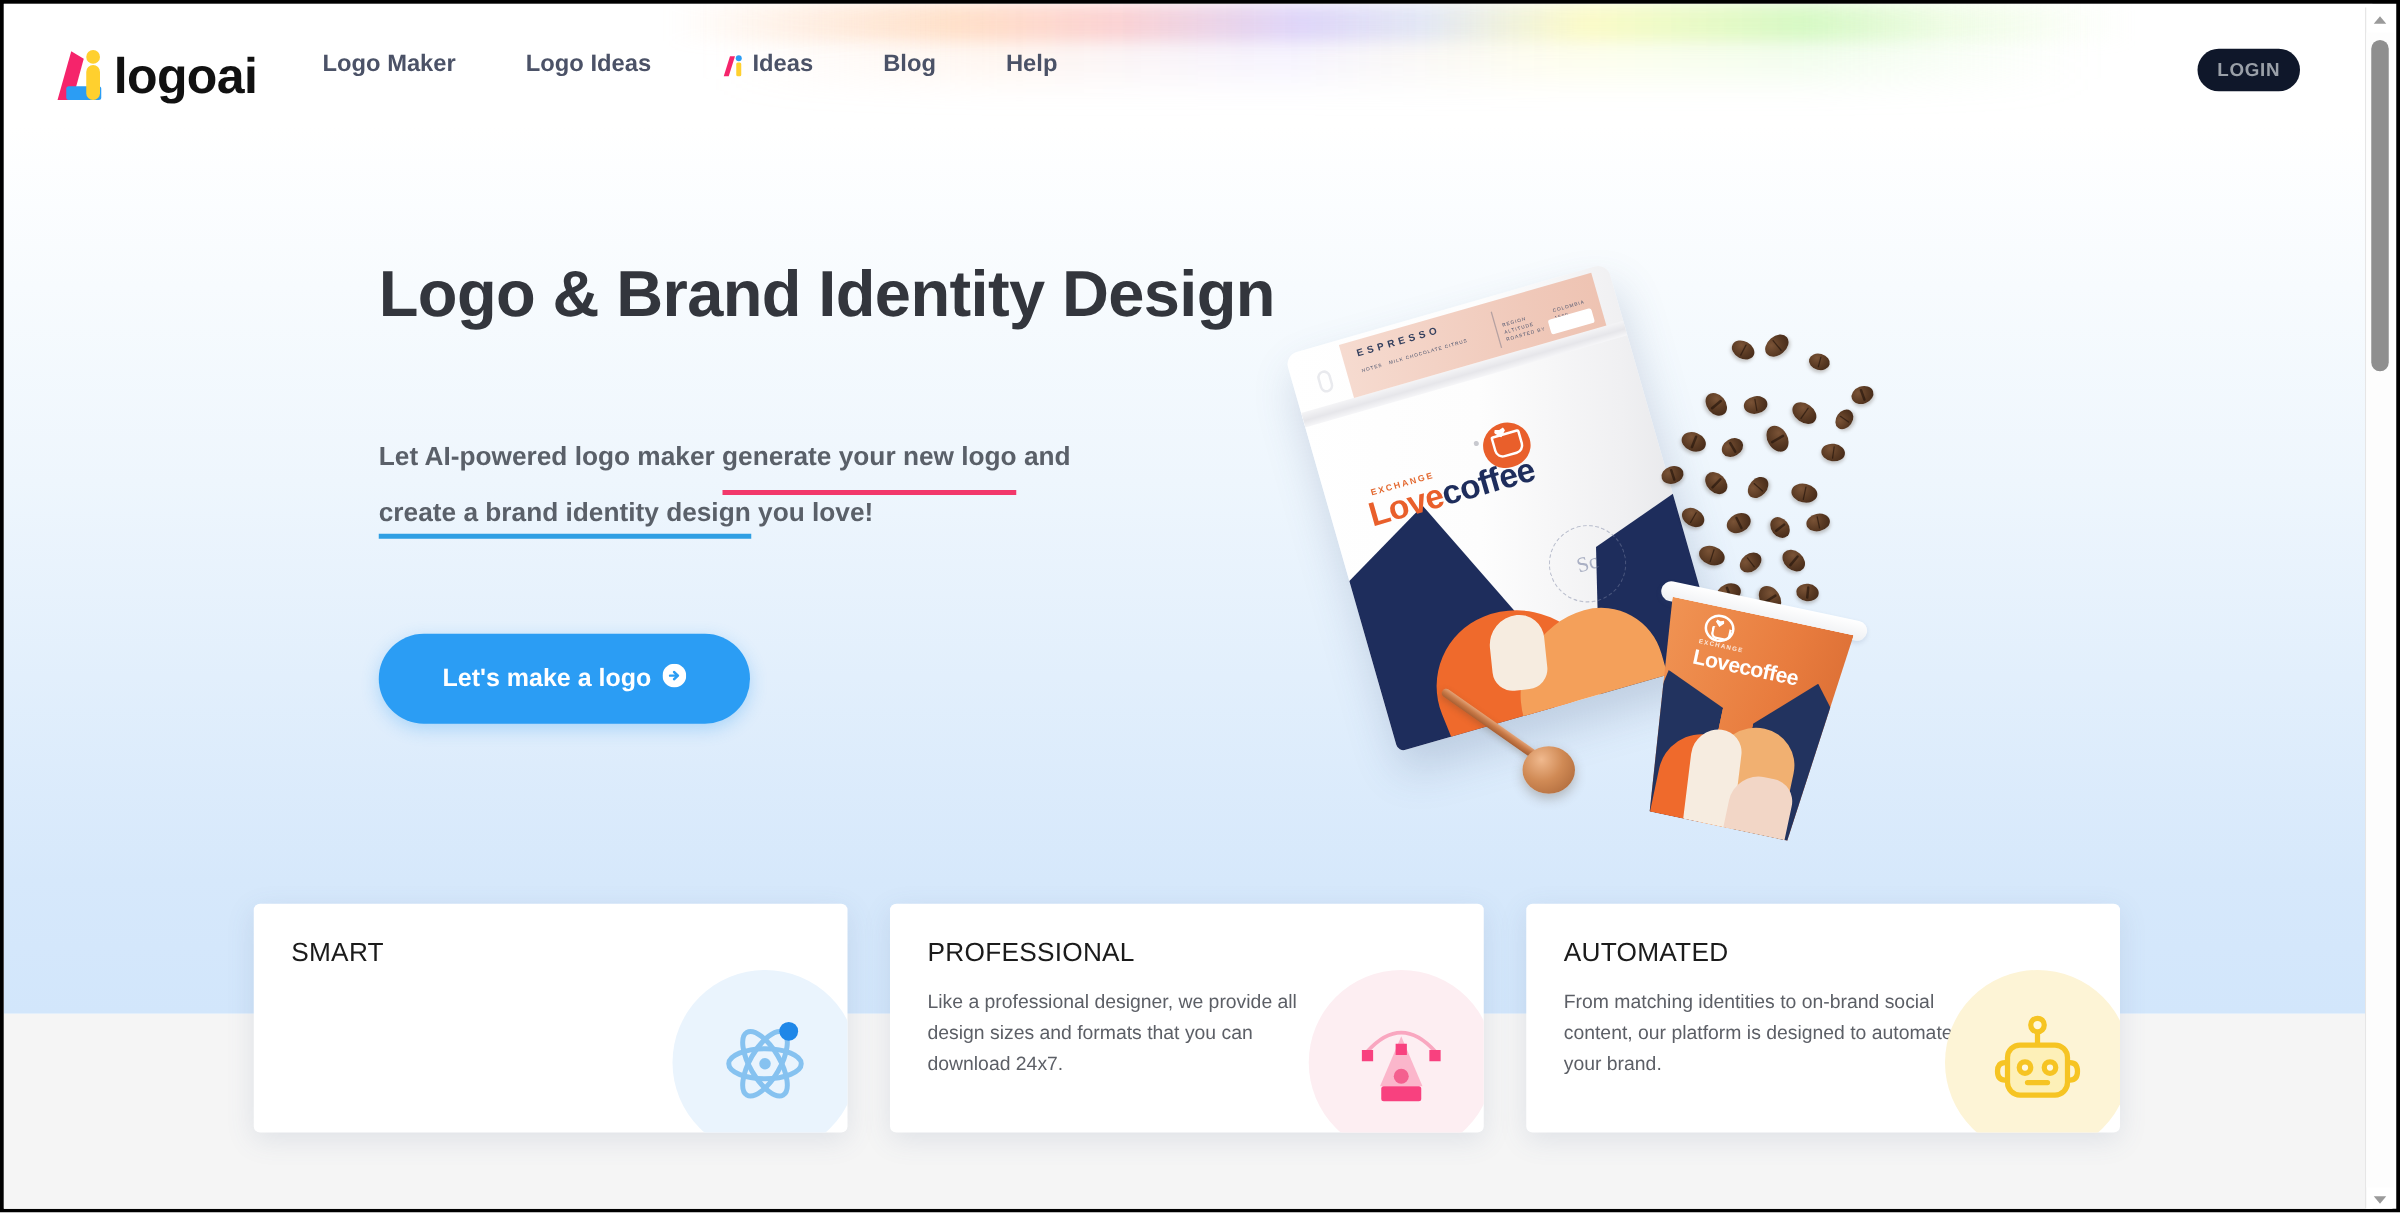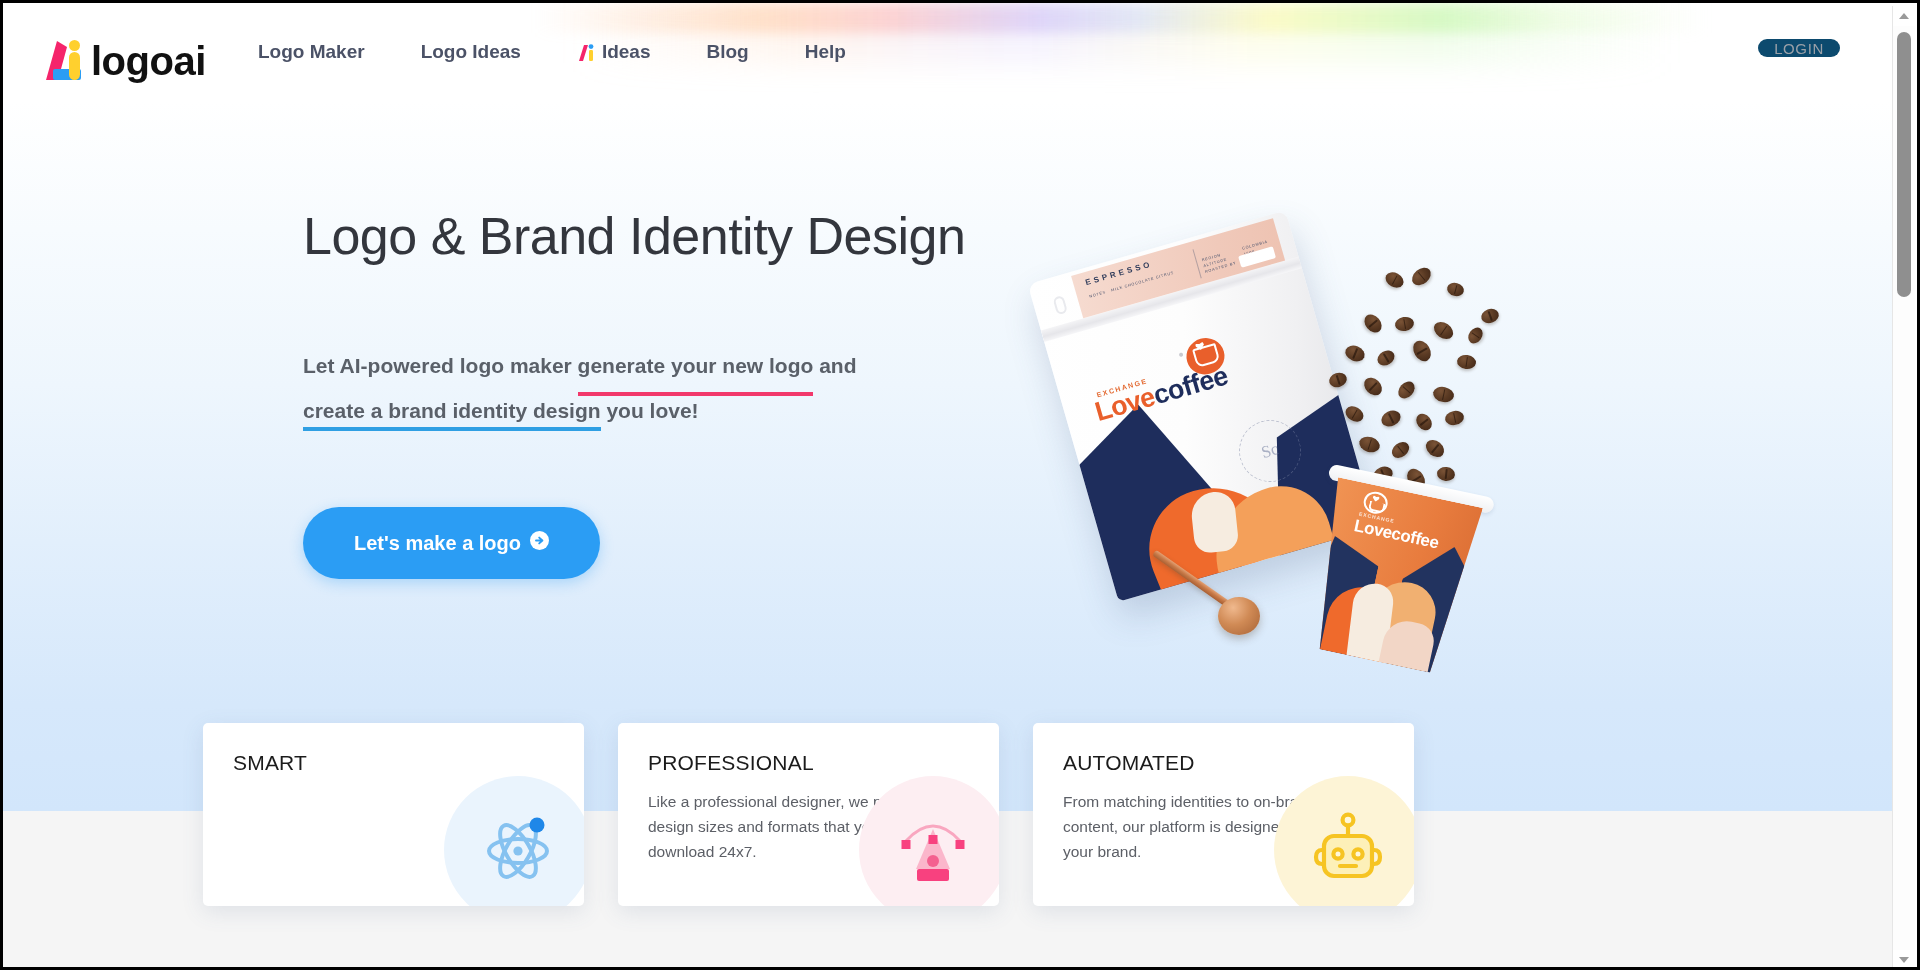--- a/index.html
+++ b/index.html
@@ -86,47 +86,47 @@
   .nav-item {
     font-size: 19px; font-weight: 700; color: #4b5267;
     padding: 8px 0; margin-right: 56px;
     cursor: pointer; white-space: nowrap;
     display: flex; align-items: center;
   }
   #nav-design-icon { width: 22px; height: 20px; margin-right: 3px; position: relative; top: 1px; }
 
   #login-btn {
     position: absolute; right: 58px; top: 36px;
-    width: 82px; height: 18px;
-    background: #0c4a6e;
+    width: 82px; height: 34px;
+    background: #0f172a;
     border-radius: 17px;
     border: none;
     color: #9aa0a8;
-    font-size: 15px; font-weight: 400;
+    font-size: 15px; font-weight: 700;
     letter-spacing: 0.6px;
     font-family: "Liberation Sans", sans-serif;
     cursor: pointer;
   }
 
   
   #hero {
     position: absolute; left: 0; top: 98px;
     width: 1895px; height: 710px;
     background: linear-gradient(180deg,
       #ffffff 0%,
       #f7fbfe 18%,
       #eef6fd 40%,
       #e2effc 62%,
       #d6e8fb 85%,
       #d2e6fb 100%);
     overflow: hidden;
   }
   #hero-title {
     position: absolute; left: 300px; top: 105px;
-    font-size: 52px; font-weight: 400;
+    font-size: 52px; font-weight: 700;
     color: #33363d; letter-spacing: -0.5px;
     white-space: nowrap;
   }
   #hero-sub {
     position: absolute; left: 300px; top: 242px;
     width: 740px;
     font-size: 21px; font-weight: 700;
     color: #5a6069; line-height: 45px;
   }
   .u-pink {
@@ -383,21 +383,21 @@
     width: 1895px; height: 156px;
     background: #f5f5f5;
   }
   #cards {
     position: absolute; left: 200px; top: 720px;
     display: flex; gap: 34px;
     z-index: 20;
   }
   .card {
     position: relative;
-    width: 381px; height: 183px;
+    width: 475px; height: 183px;
     background: #fff;
     border-radius: 5px;
     box-shadow: 0 6px 22px rgba(80,100,140,0.13);
     padding: 28px 30px 0 30px;
     overflow: hidden;
   }
   .card-title {
     font-size: 21px; font-weight: 400; color: #1b1b1b;
     letter-spacing: 0.2px; margin-bottom: 14px;
   }

